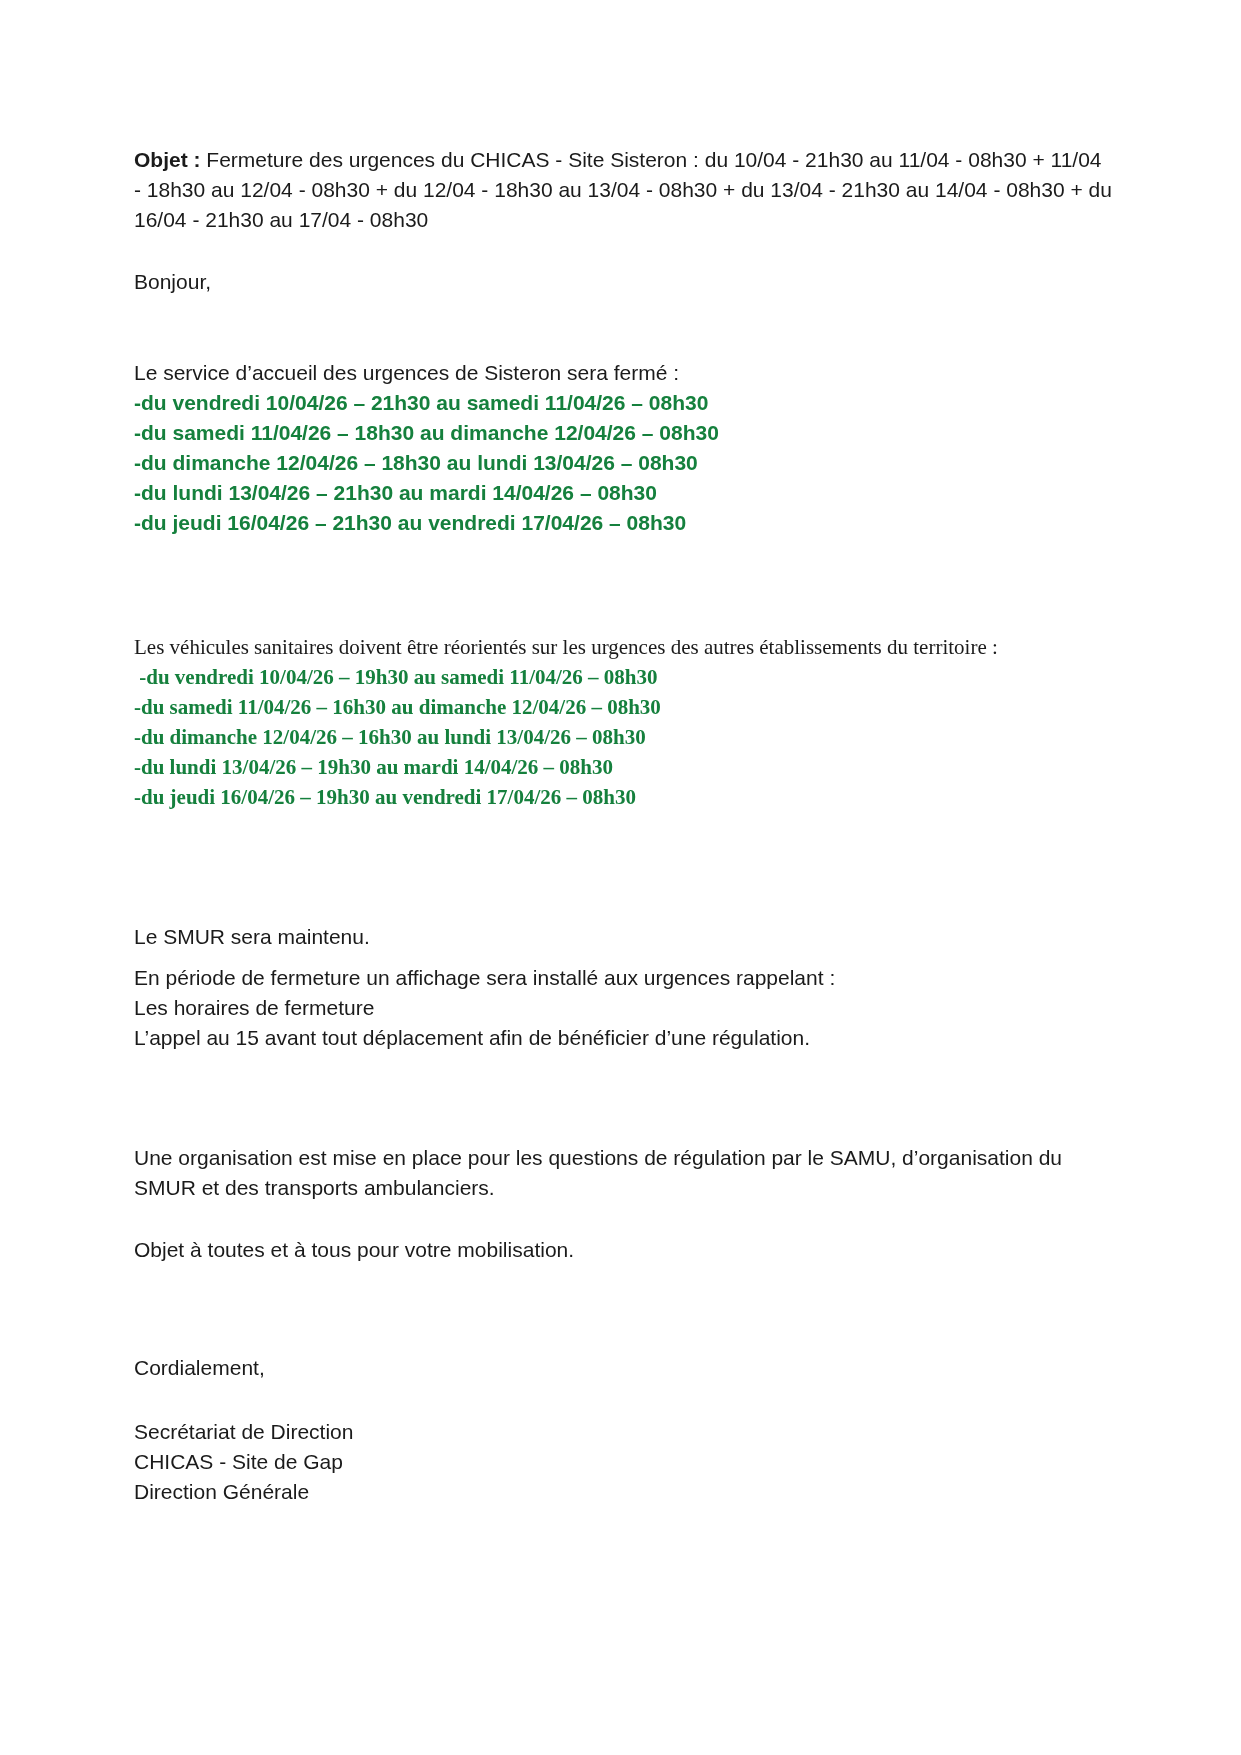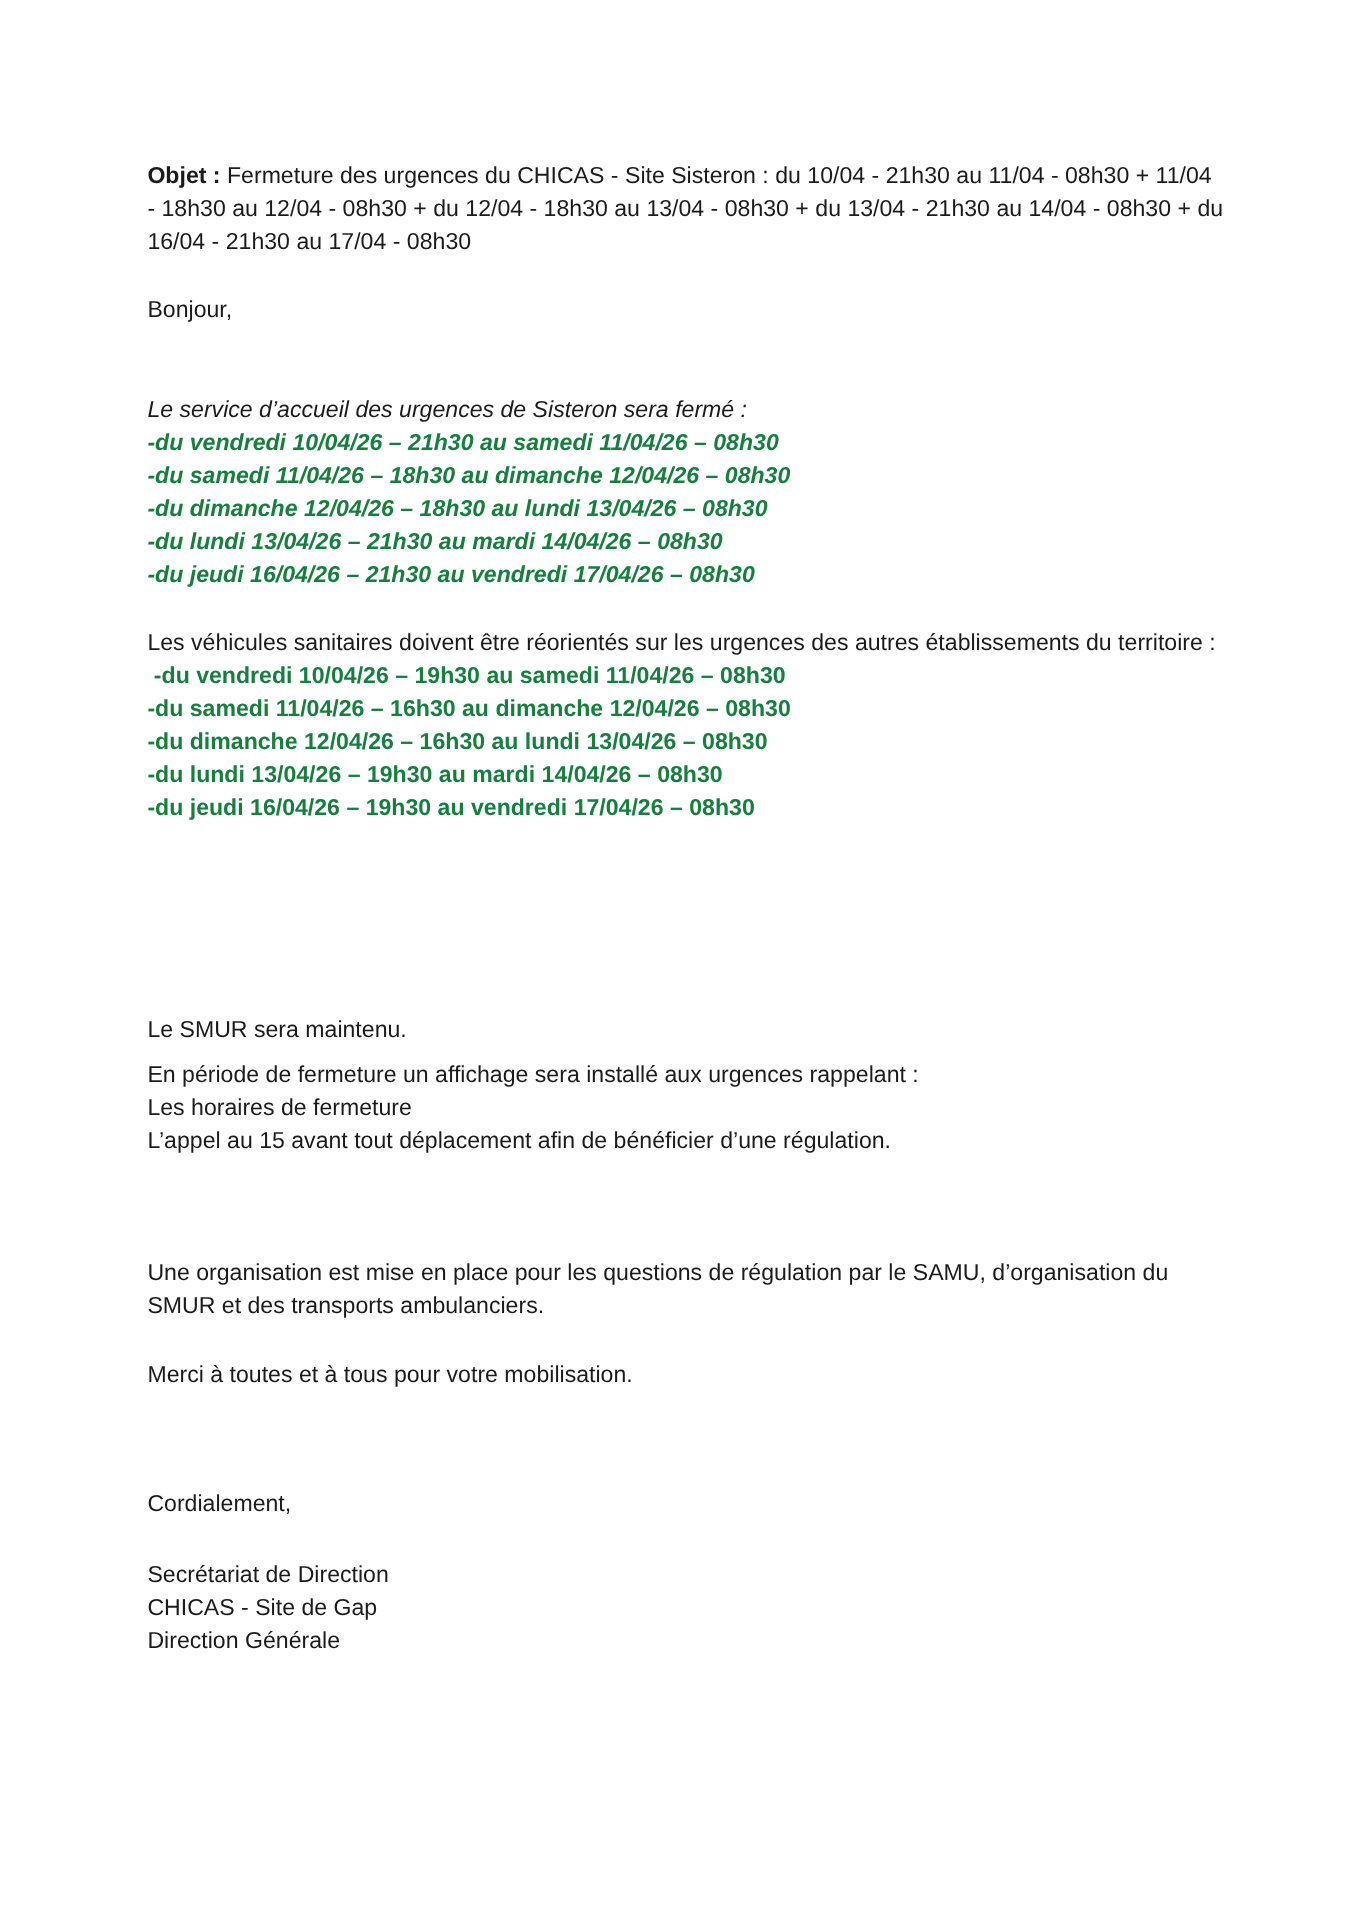--- a/index.html
+++ b/index.html
@@ -26,22 +26,22 @@
   }
   .bold { font-weight: bold; }
   .red-line {
     color: #15803d;
     font-weight: bold;
     white-space: pre-wrap;
   }
   
   .pos-subject      { top: 145px; }
   .pos-greeting     { top: 267px; }
-  .pos-closure      { top: 358px; font-style: italic; }
-  .pos-reroute      { top: 570px; }
+  .pos-closure      { top: 358px; }
+  .pos-reroute      { top: 632px; font-family: Liberation Serif, serif; }
   .pos-smur         { top: 902px; margin-top: 20px; }
   .pos-signage      { top: 963px; }
   .pos-organisation { top: 1143px; }
   .pos-thanks       { top: 1235px; }
   .pos-wish         { top: 1293px; }
   .pos-closing      { top: 1353px; }
   .pos-signature    { top: 1417px; }
 </style>
 </head>
 <body>
@@ -76,21 +76,21 @@
   <p class="para pos-smur">Le SMUR sera maintenu.</p>
 
   <div class="para pos-signage">
     <div>En période de fermeture un affichage sera installé aux urgences rappelant :</div>
     <div>Les horaires de fermeture</div>
     <div>L’appel au 15 avant tout déplacement afin de bénéficier d’une régulation.</div>
   </div>
 
   <p class="para pos-organisation">Une organisation est mise en place pour les questions de régulation par le SAMU, d’organisation du SMUR et des transports ambulanciers.</p>
 
-  <p class="para pos-thanks">Merci à toutes et à tous pour votre mobilisation.</p>
+  <p class="para pos-thanks">Objet à toutes et à tous pour votre mobilisation.</p>
 
 
   <p class="para pos-closing">Cordialement,</p>
 
   <div class="para pos-signature">
     <div>Secrétariat de Direction</div>
     <div>CHICAS - Site de Gap</div>
     <div>Direction Générale</div>
   </div>
 

